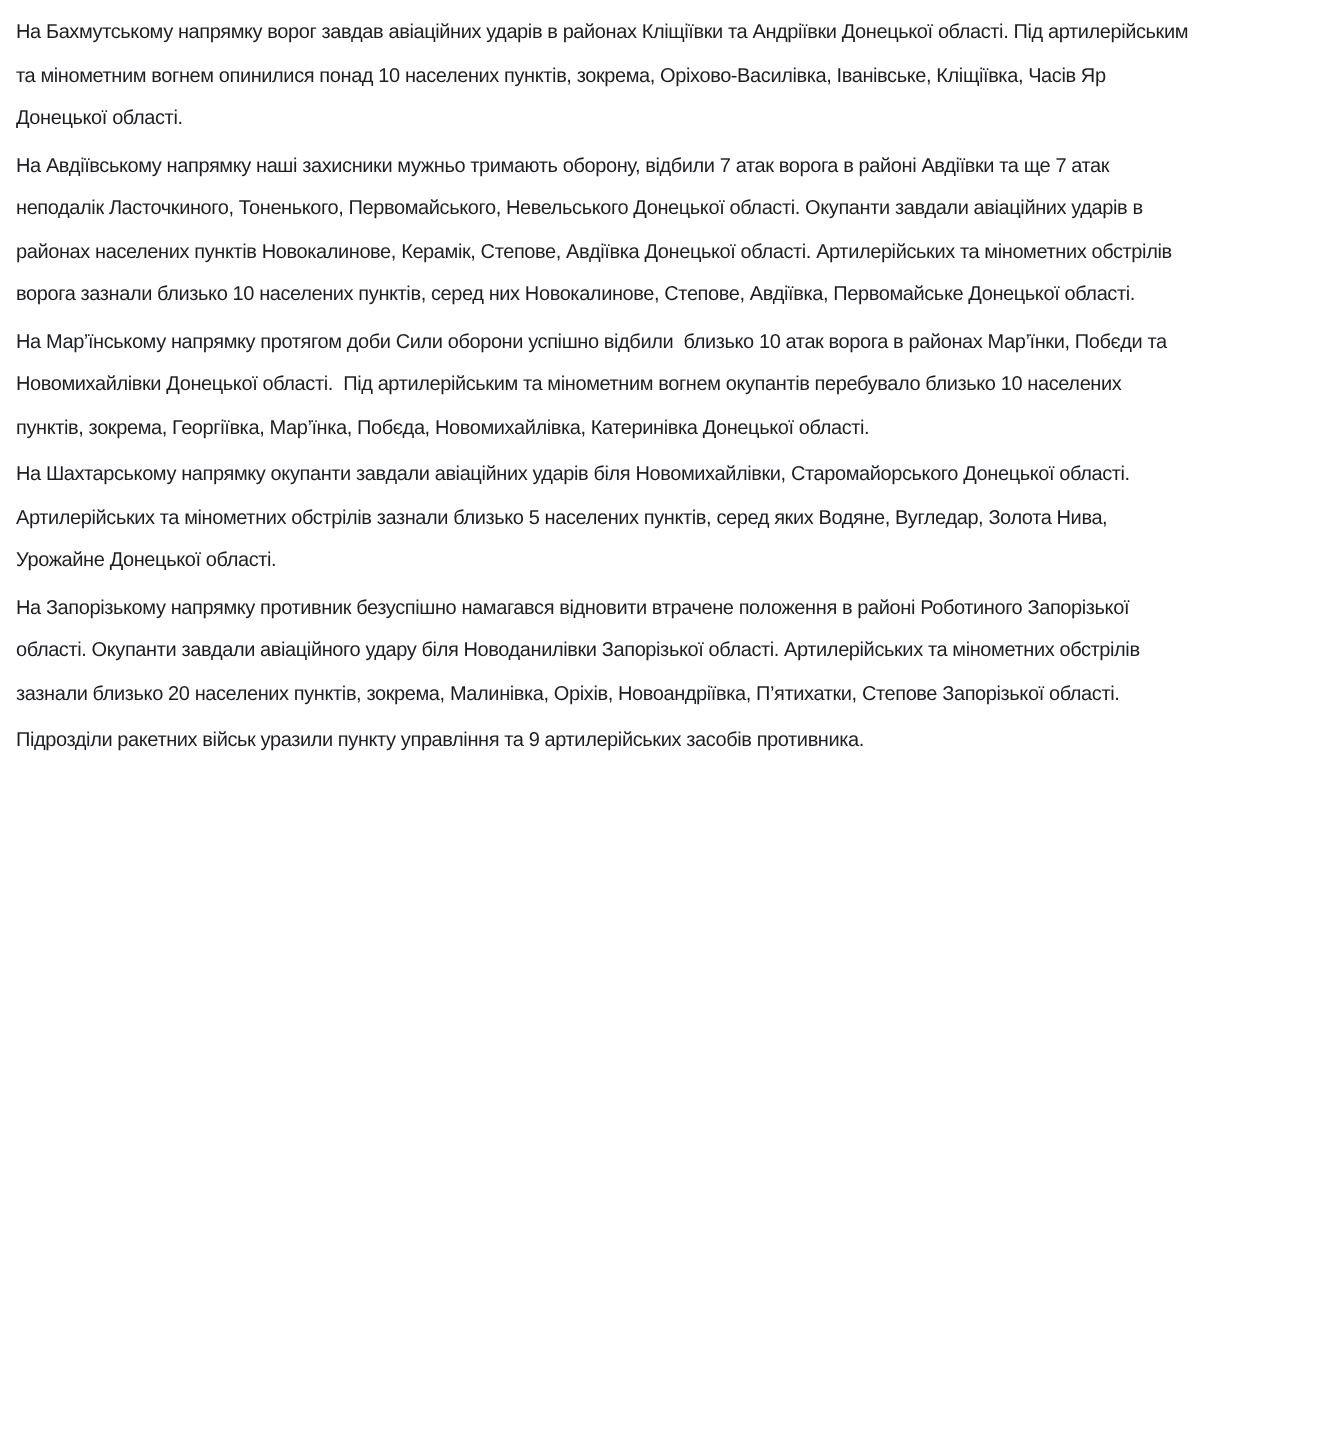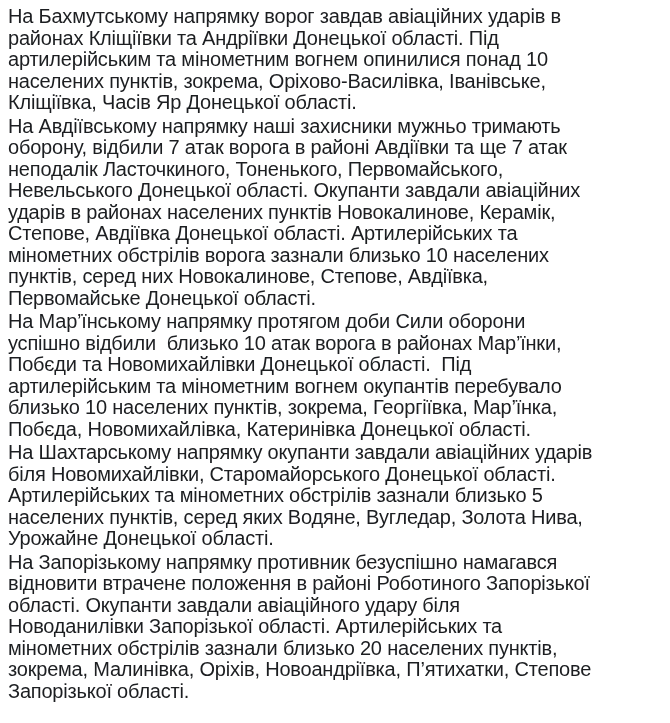--- a/index.html
+++ b/index.html
@@ -10,33 +10,34 @@
   body {
     width: 670px;
     height: 723px;
     overflow: hidden;
   }
   .post-body {
     box-sizing: border-box;
     width: 624px;
     padding: 6px 28px 0 8px;
     font-family: "Liberation Sans", "DejaVu Sans", sans-serif;
-    font-size: 20px;
+    font-size: 10px;
     letter-spacing: -0.2px;
     line-height: 21.5px;
     color: #1c1e21;
     text-align: left;
   }
   .post-body p {
     margin: 0 0 2px 0;
     white-space: pre-wrap; 
   }
 </style>
 </head>
 <body>
 
 <div class="post-body">
   <p>На Бахмутському напрямку ворог завдав авіаційних ударів в районах Кліщіївки та Андріївки Донецької області. Під артилерійським та мінометним вогнем опинилися понад 10 населених пунктів, зокрема, Оріхово-Василівка, Іванівське, Кліщіївка, Часів Яр Донецької області.</p>
   <p>На Авдіївському напрямку наші захисники мужньо тримають оборону, відбили 7 атак ворога в районі Авдіївки та ще 7 атак неподалік Ласточкиного, Тоненького, Первомайського, Невельського Донецької області. Окупанти завдали авіаційних ударів в районах населених пунктів Новокалинове, Керамік, Степове, Авдіївка Донецької області. Артилерійських та мінометних обстрілів ворога зазнали близько 10 населених пунктів, серед них Новокалинове, Степове, Авдіївка, Первомайське Донецької області.</p>
   <p>На Мар’їнському напрямку протягом доби Сили оборони успішно відбили  близько 10 атак ворога в районах Мар’їнки, Побєди та Новомихайлівки Донецької області.  Під артилерійським та мінометним вогнем окупантів перебувало близько 10 населених пунктів, зокрема, Георгіївка, Мар’їнка, Побєда, Новомихайлівка, Катеринівка Донецької області.</p>
   <p>На Шахтарському напрямку окупанти завдали авіаційних ударів біля Новомихайлівки, Старомайорського Донецької області. Артилерійських та мінометних обстрілів зазнали близько 5 населених пунктів, серед яких Водяне, Вугледар, Золота Нива, Урожайне Донецької області.</p>
   <p>На Запорізькому напрямку противник безуспішно намагався відновити втрачене положення в районі Роботиного Запорізької області. Окупанти завдали авіаційного удару біля Новоданилівки Запорізької області. Артилерійських та мінометних обстрілів зазнали близько 20 населених пунктів, зокрема, Малинівка, Оріхів, Новоандріївка, П’ятихатки, Степове Запорізької області.</p>
+  <p>Підрозділи ракетних військ уразили пункту управління та 9 артилерійських засобів противника.</p>
 </div>
 
 </body></html>

